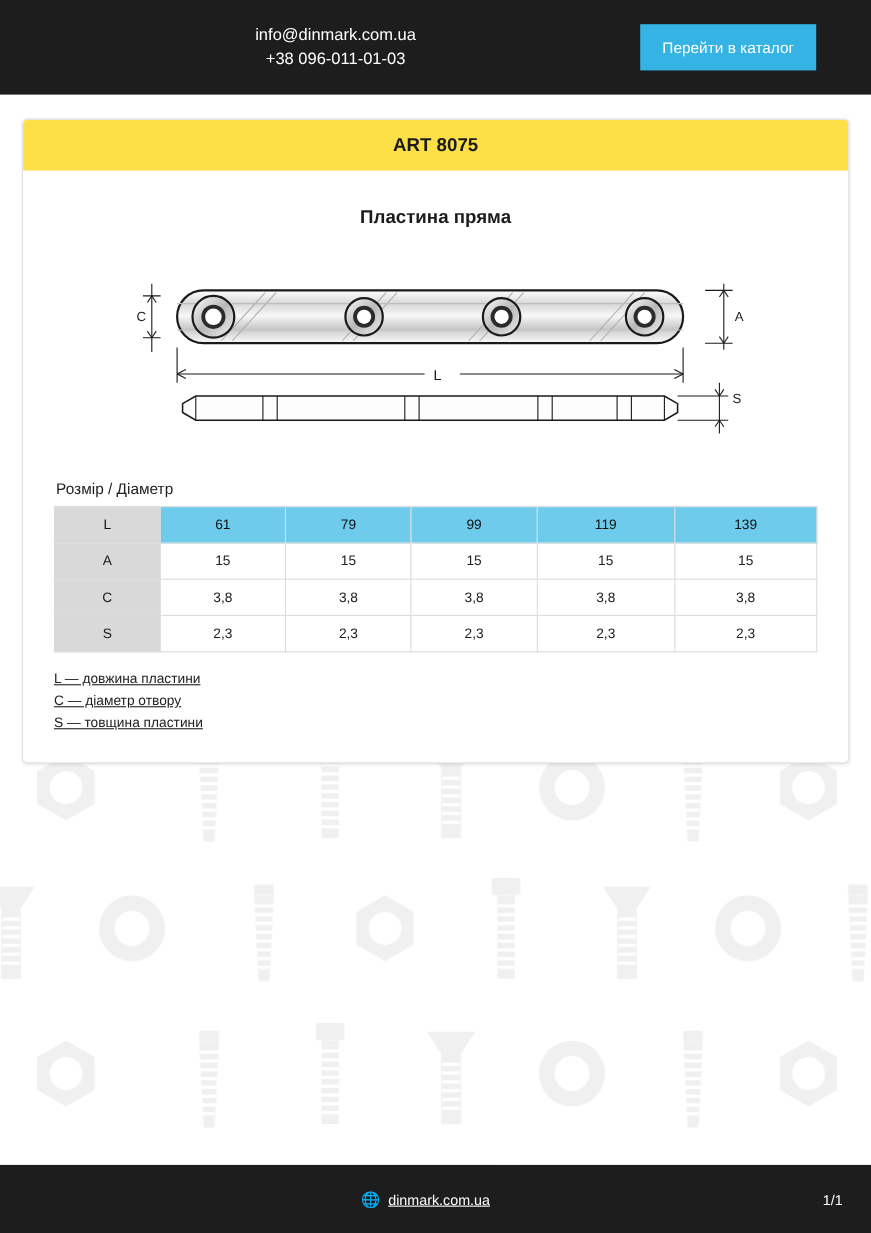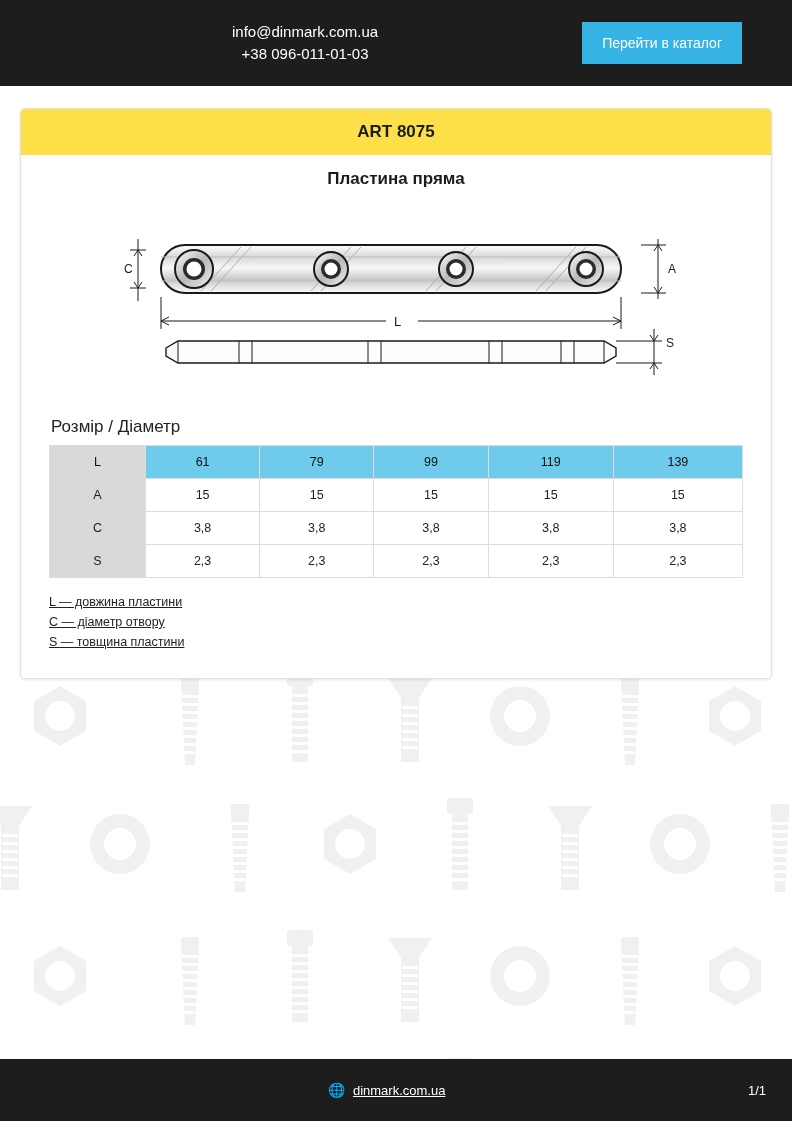--- a/index.html
+++ b/index.html
@@ -87,33 +87,33 @@
     overflow: hidden;
   }
   .card-title {
     background: #fde047;
     color: #1b1b1b;
     text-align: center;
     font-size: 17px;
     font-weight: bold;
     padding: 13px 0;
   }
-  .card-body { padding: 8px 28px 26px 28px; }
+  .card-body { padding: 27px 28px 26px 28px; }
   .product-name {
     text-align: center;
     font-size: 17px;
     font-weight: bold;
     color: #1b1b1b;
     margin: 6px 0 14px 0;
   }
 
   .drawing { display: flex; justify-content: center; padding: 14px 0 10px 0; }
 
   .size-label {
-    font-size: 17px;
+    font-size: 14px;
     color: #222;
     margin: 10px 0 8px 2px;
   }
 
   table.spec {
     width: 100%;
     border-collapse: collapse;
     font-size: 12.5px;
   }
   table.spec td {

